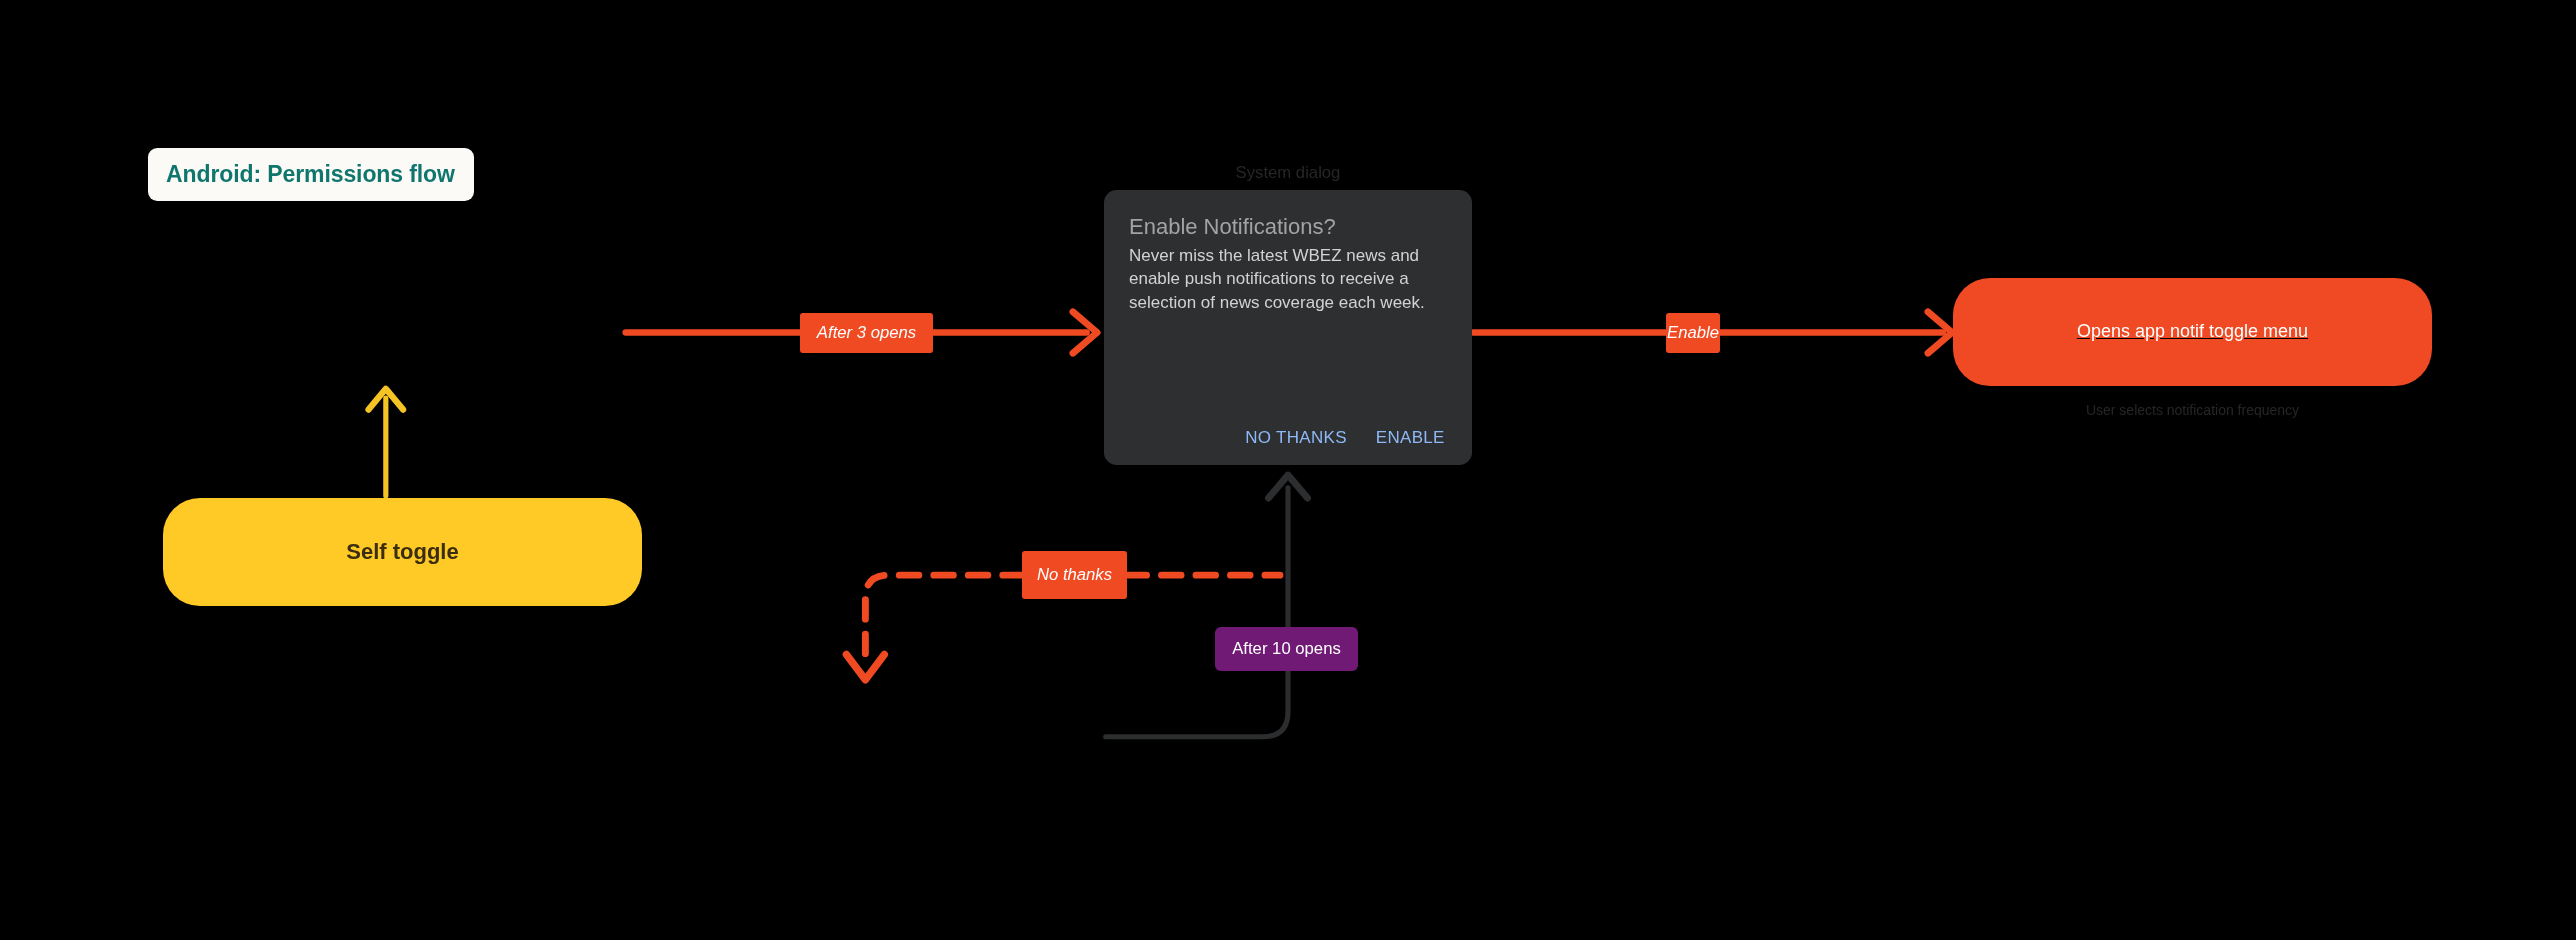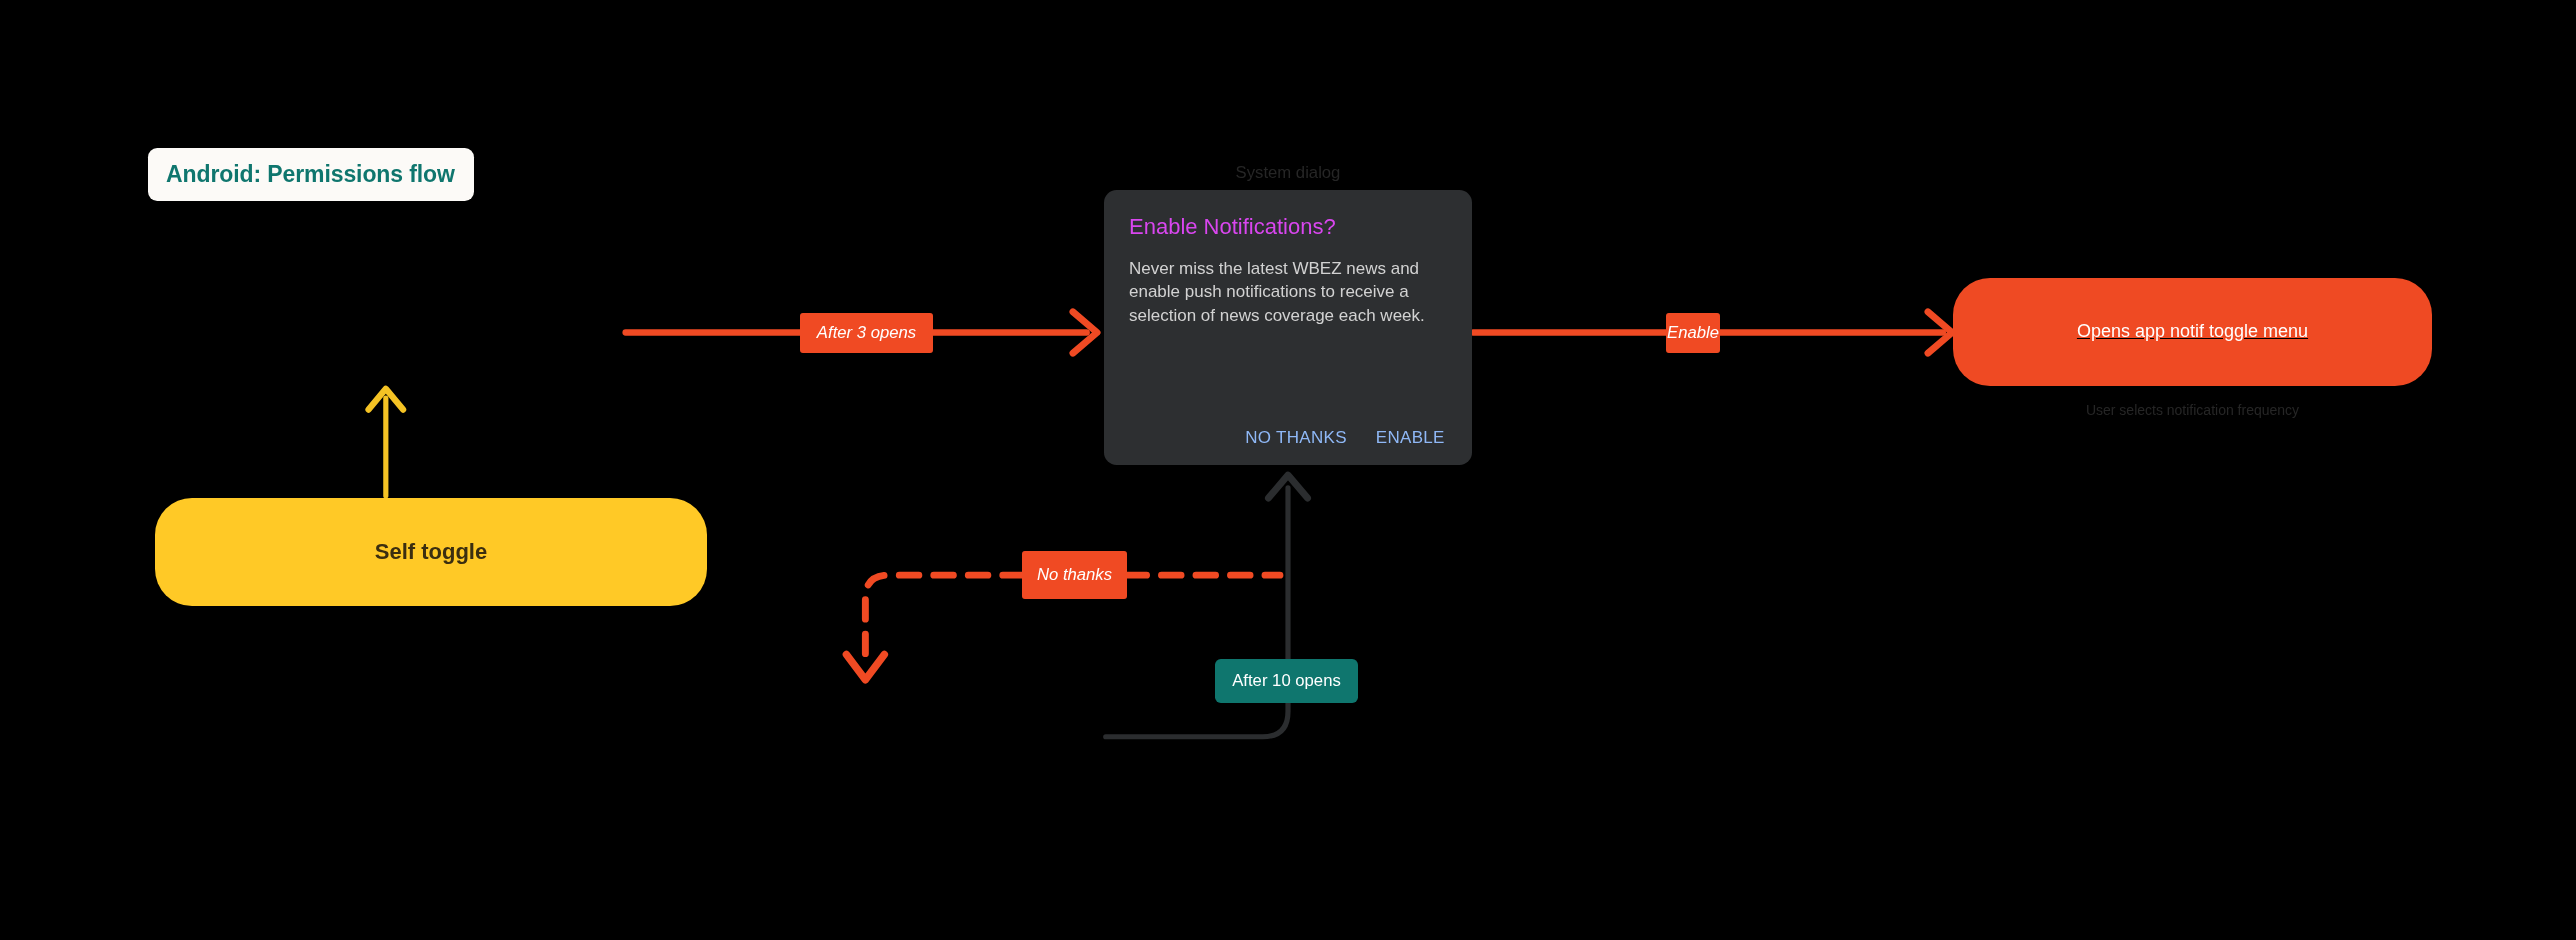--- a/index.html
+++ b/index.html
@@ -79,23 +79,23 @@
     background: #EF4A23;
     border-radius: 37px;
   }
   #node-initial-ask .node-label {
     color: #FFFFFF;
     font-size: 22px;
   }
 
   
   #node-self-toggle {
-    left: 155px;
+    left: 163px;
     top: 498px;
-    width: 552px;
+    width: 479px;
     height: 108px;
     background: #FFC926;
     border-radius: 37px;
     text-align: center;
   }
   #node-self-toggle .node-label {
     color: #3B2E10;
     font-size: 22px;
   }
 
@@ -162,23 +162,23 @@
     height: 275px;
     background: #2D2F31;
     border-radius: 12.6px;
     z-index: 5;
     box-sizing: border-box;
     padding: 24px 25px 17px 25px;
     display: flex;
     flex-direction: column;
   }
   #dialog-title {
-    color: #d946ef;
+    color: #a3a3a3;
     font-size: 22px;
-    margin-bottom: 17px;
+    margin-bottom: 4px;
   }
   #dialog-body {
     color: #D2D2D2;
     font-size: 17px;
     line-height: 1.38;
     flex: 1;
   }
   #dialog-actions {
     display: flex;
     justify-content: flex-end;
@@ -206,23 +206,22 @@
     justify-content: center;
     z-index: 4;
     color: #FFFFFF;
   }
   .edge-label.orange {
     background: #F04A23;
     border-radius: 2.9px;
     font-style: italic;
   }
   .edge-label.dark {
-    background: #0f766e;
+    background: #701a75;
     border-radius: 5.8px;
-    margin-top: 32px;
   }
 
   #label-after-3-opens {
     left: 800px;
     top: 313px;
     width: 133px;
     height: 40px;
     font-size: 16.7px;
   }
   #label-enable {

